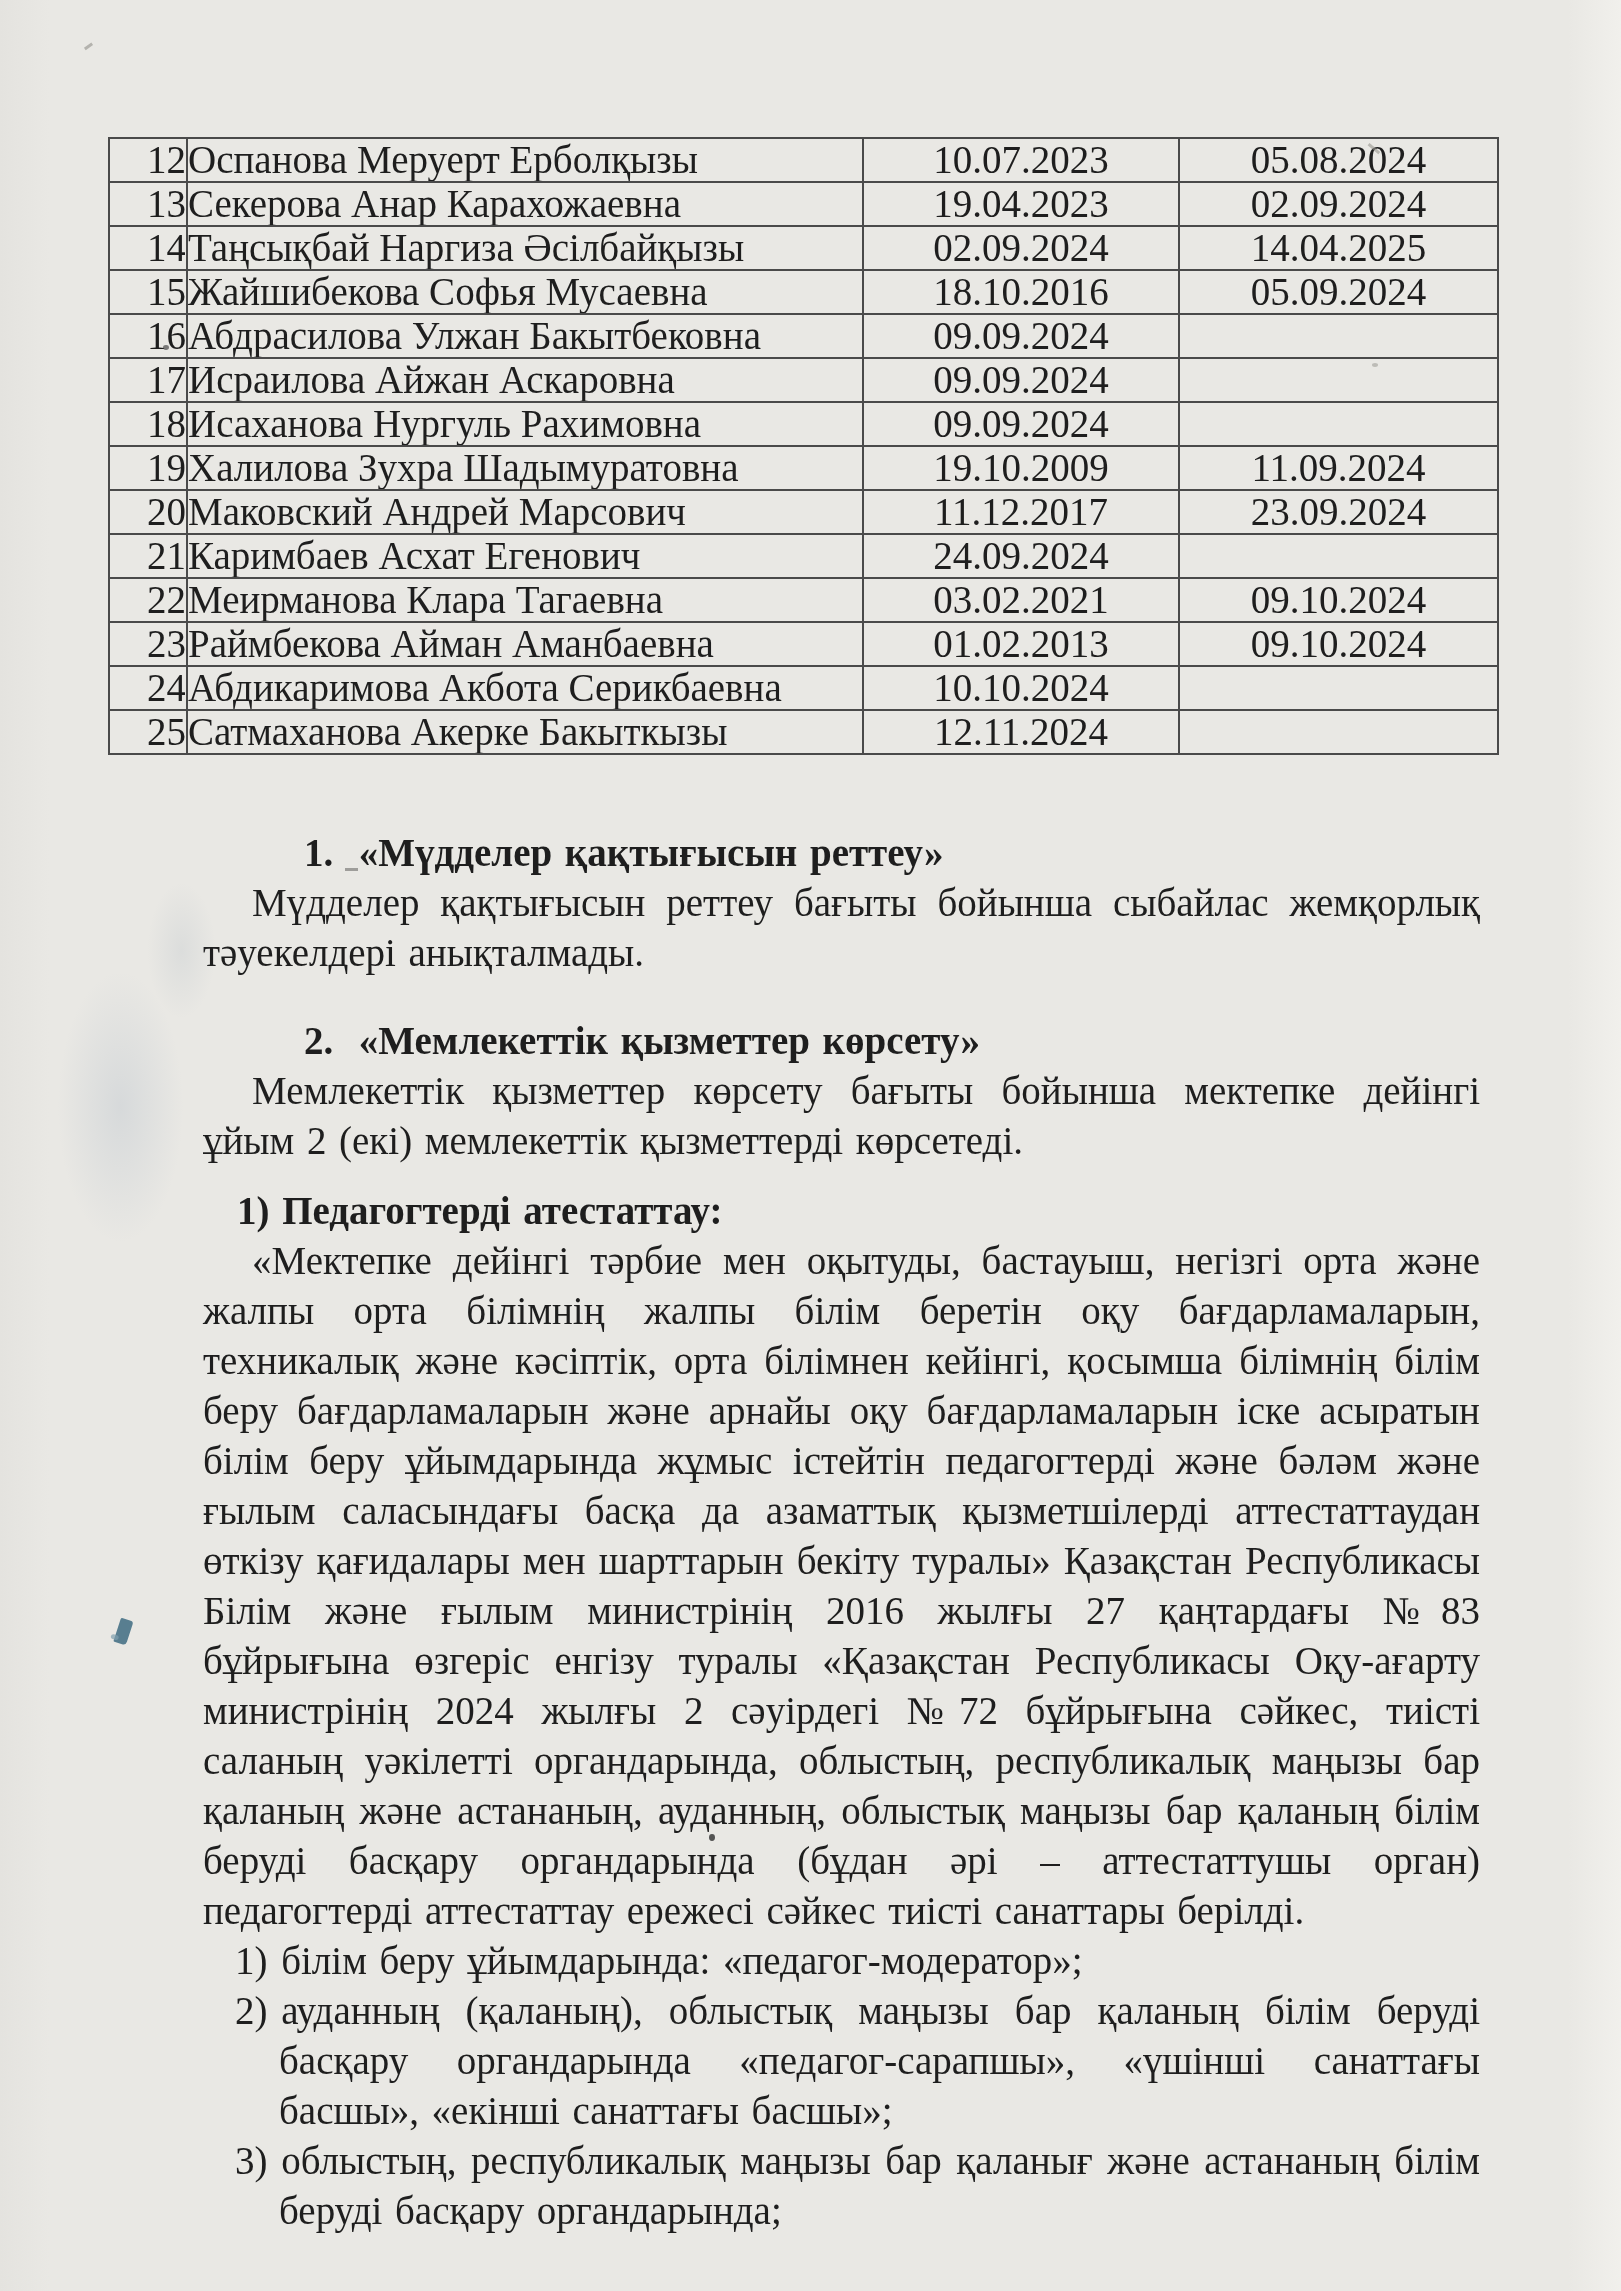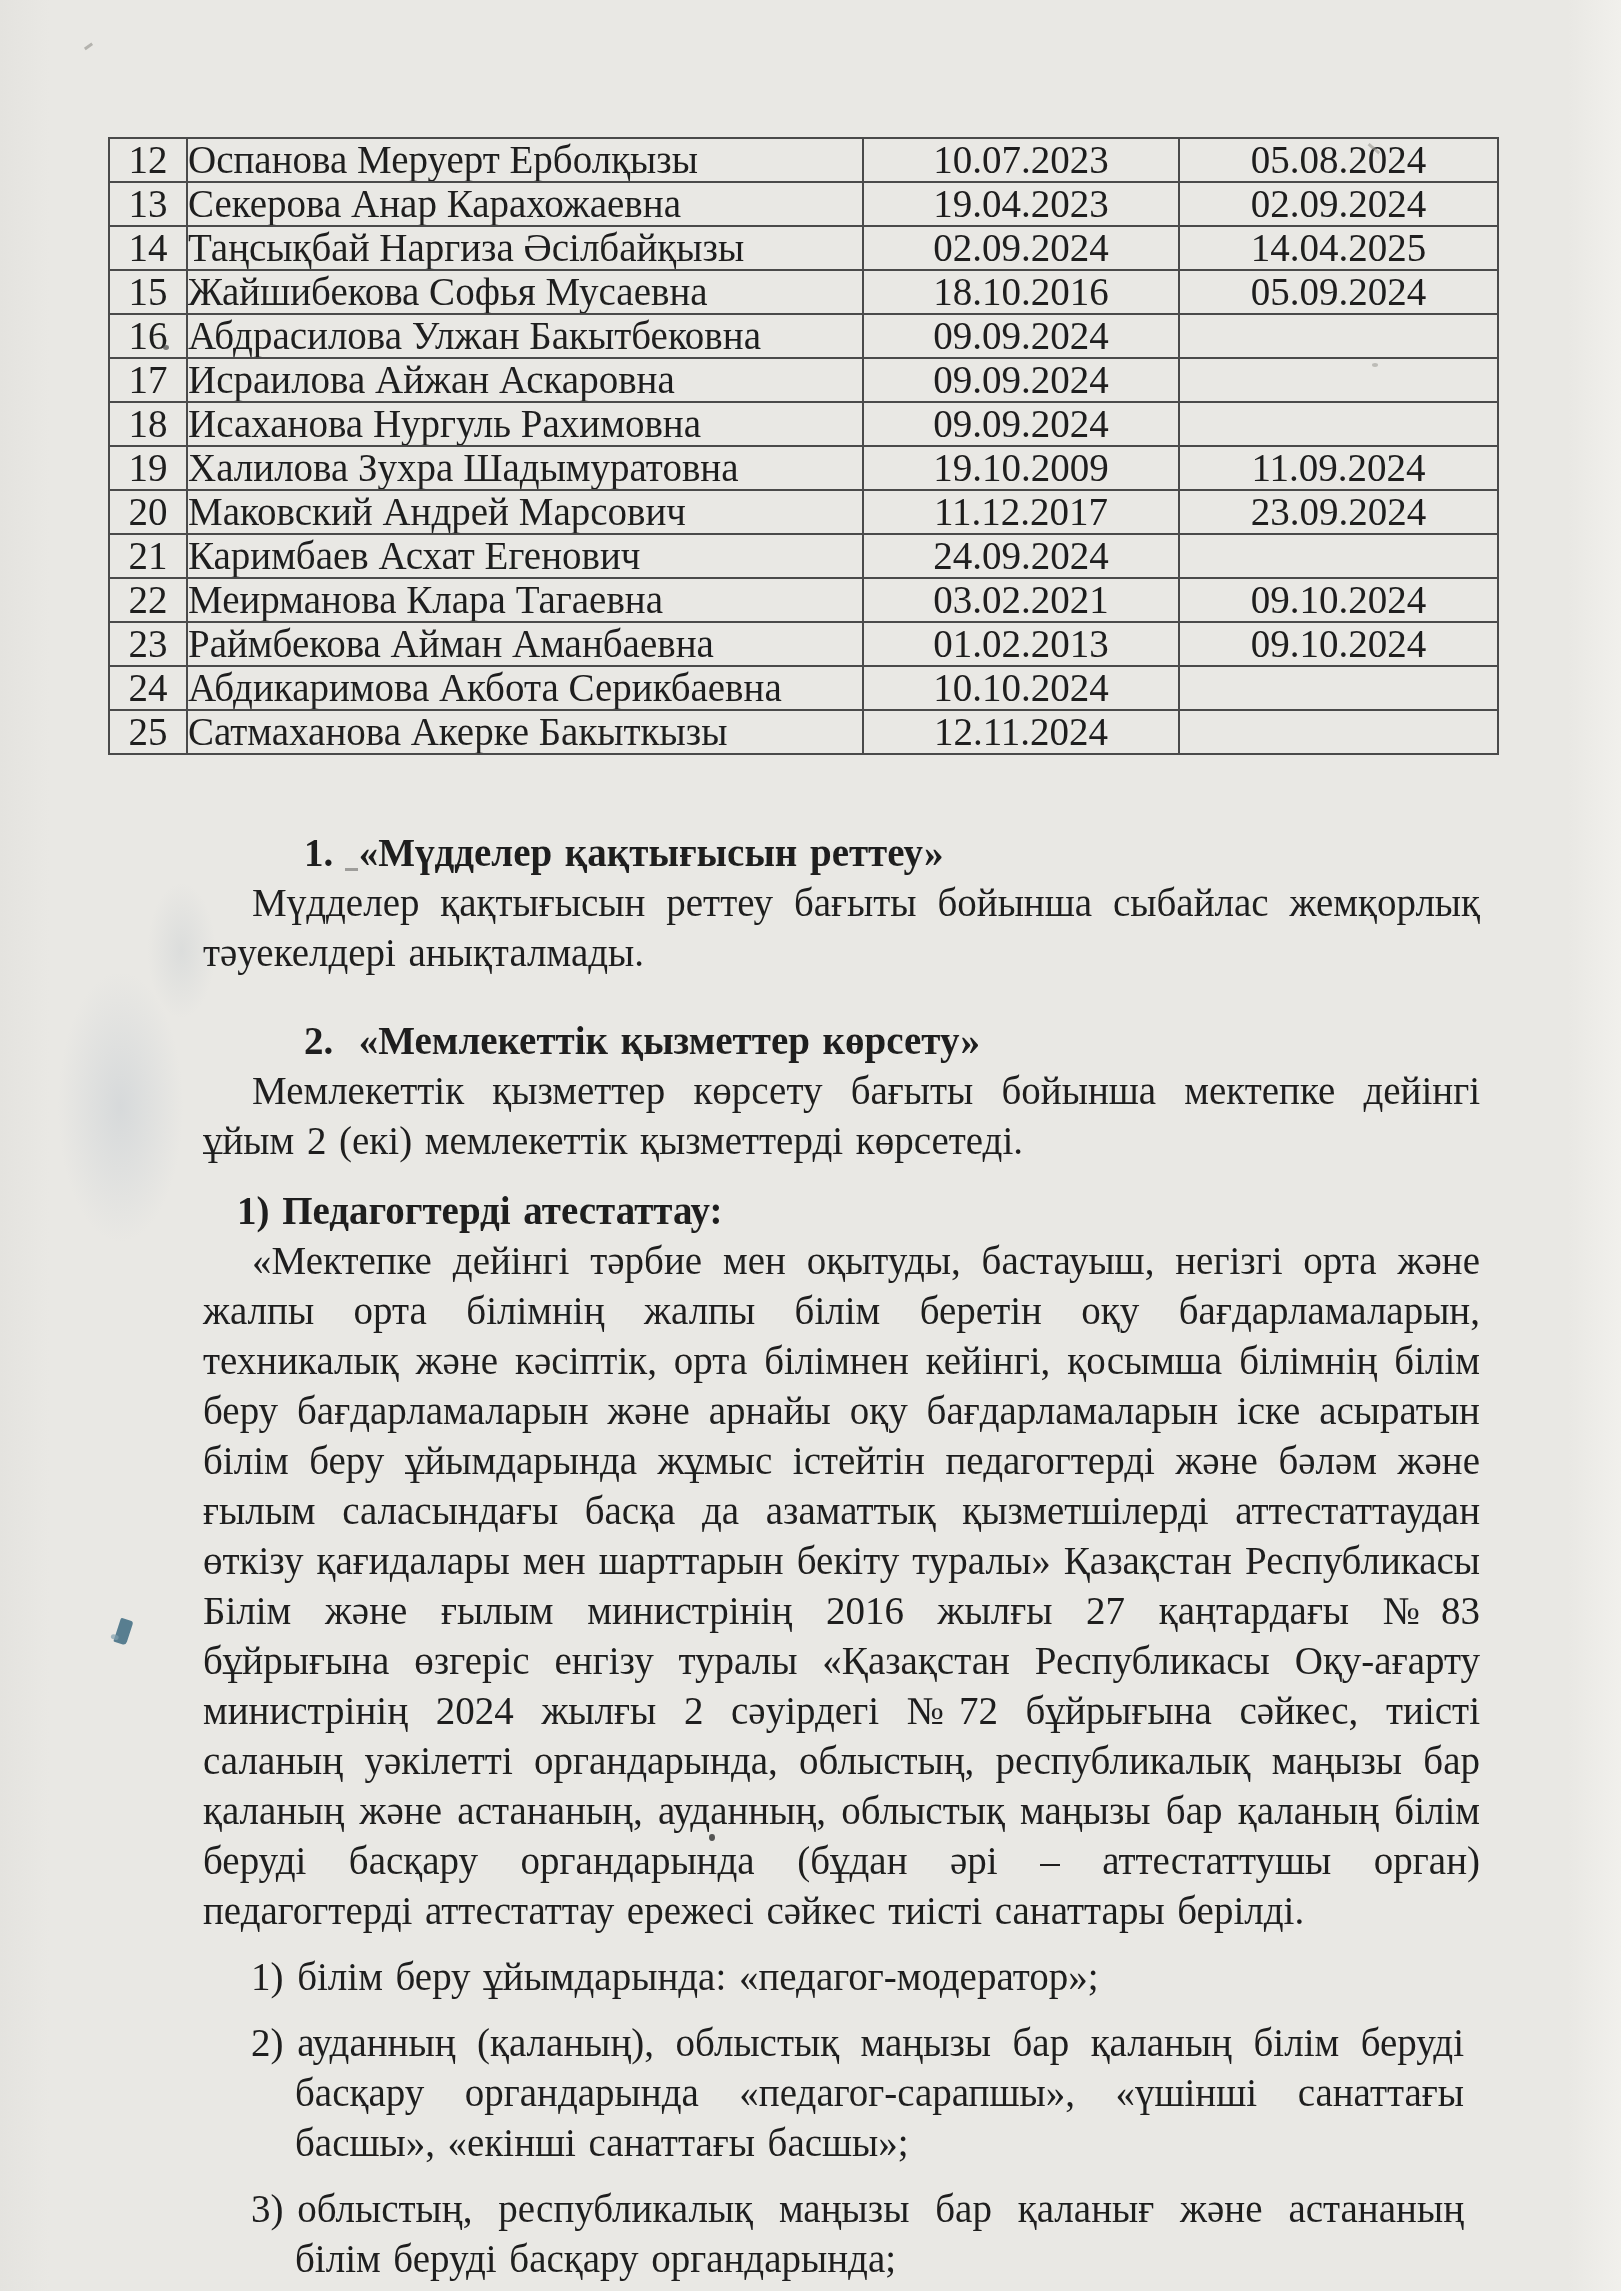--- a/index.html
+++ b/index.html
@@ -22,37 +22,37 @@
   table.doc-table td{
     border:2px solid #4a4a4a;
     height:42px;
     font-size:39px;
     line-height:42px;
     vertical-align:middle;
     white-space:nowrap;
     overflow:hidden;
     padding:0;
   }
-  td.num{text-align:center;border-radius:6px;}
+  td.num{text-align:right;border-radius:6px;}
   td.name{padding-left:15.7px;text-align:left;}
   td.date1,td.date2{text-align:center;margin-top:44px;}
   
   .content{
     position:absolute;left:203px;top:821px;width:1277px;
     font-size:39px;line-height:50px;word-spacing:2.9px;
   }
   .sec-head{font-weight:bold;text-align:left;text-indent:101px;}
   .sec-head .sec-num{margin-right:25.5px;}
   .sec-head.first{margin-top:6.9px;}
   .sec-head.second{margin-top:38px;}
   .body-para{margin:0;text-indent:49px;text-align:justify;}
   .sub-head{font-weight:bold;text-indent:34px;text-align:left;margin-top:20px;}
   .num-list{margin:0;}
   .list-item{
-    padding-left:76px;text-indent:-44px;text-align:justify;margin:16px;
+    padding-left:76px;text-indent:-44px;text-align:justify;margin:0;
   }
   .list-item .marker{margin-right:13.7px;}
   
   .artifact{position:absolute;pointer-events:none;}
   .smudge1{left:57px;top:970px;width:127px;height:274px;border-radius:50%;
     background:radial-gradient(ellipse at center,#8fa3bb 0%,rgba(142,167,192,0) 70%);
     background:radial-gradient(ellipse at center,rgba(130,150,175,.18) 0%,rgba(130,150,175,0) 70%);}
   .smudge2{left:147px;top:882px;width:69px;height:137px;border-radius:50%;
     background:radial-gradient(ellipse at center,rgba(120,140,160,.12) 0%,rgba(120,140,160,0) 70%);}
   .pen-mark{left:117px;top:1619px;width:12.7px;height:24.5px;background:#3f6c82;opacity:.85;

